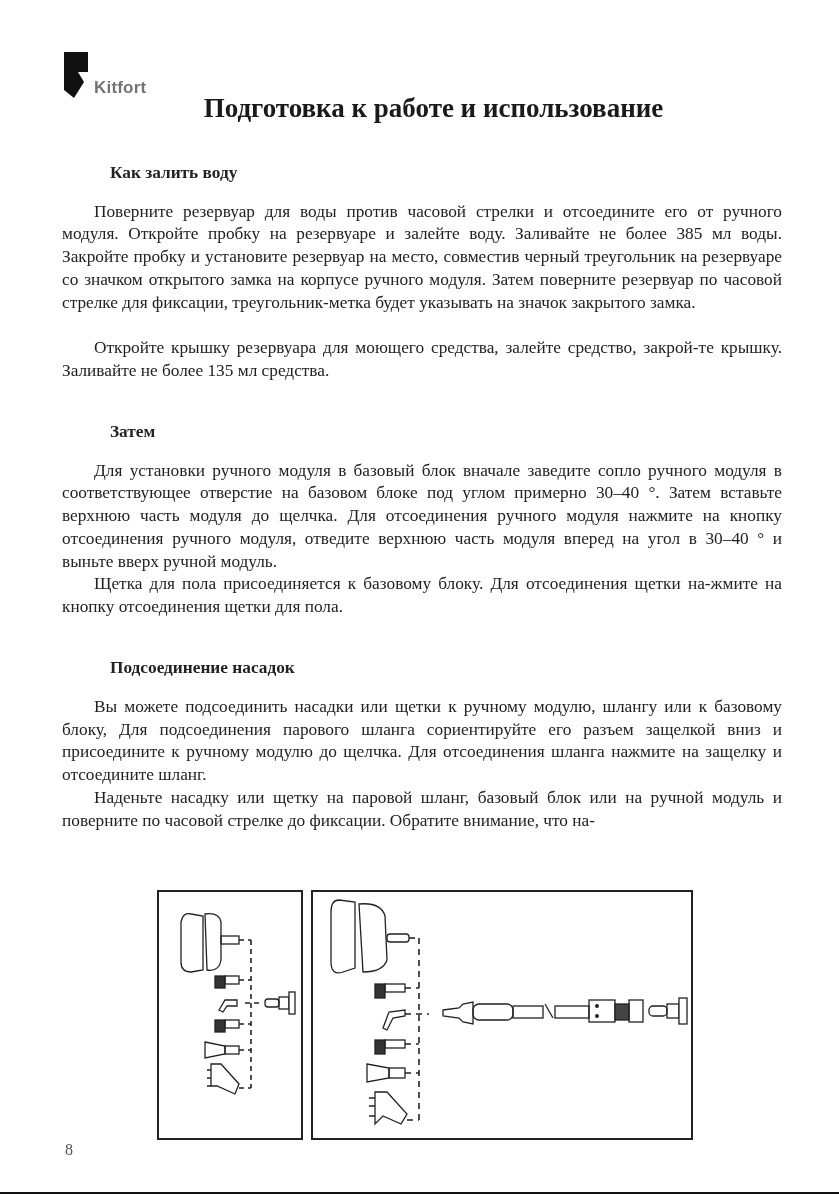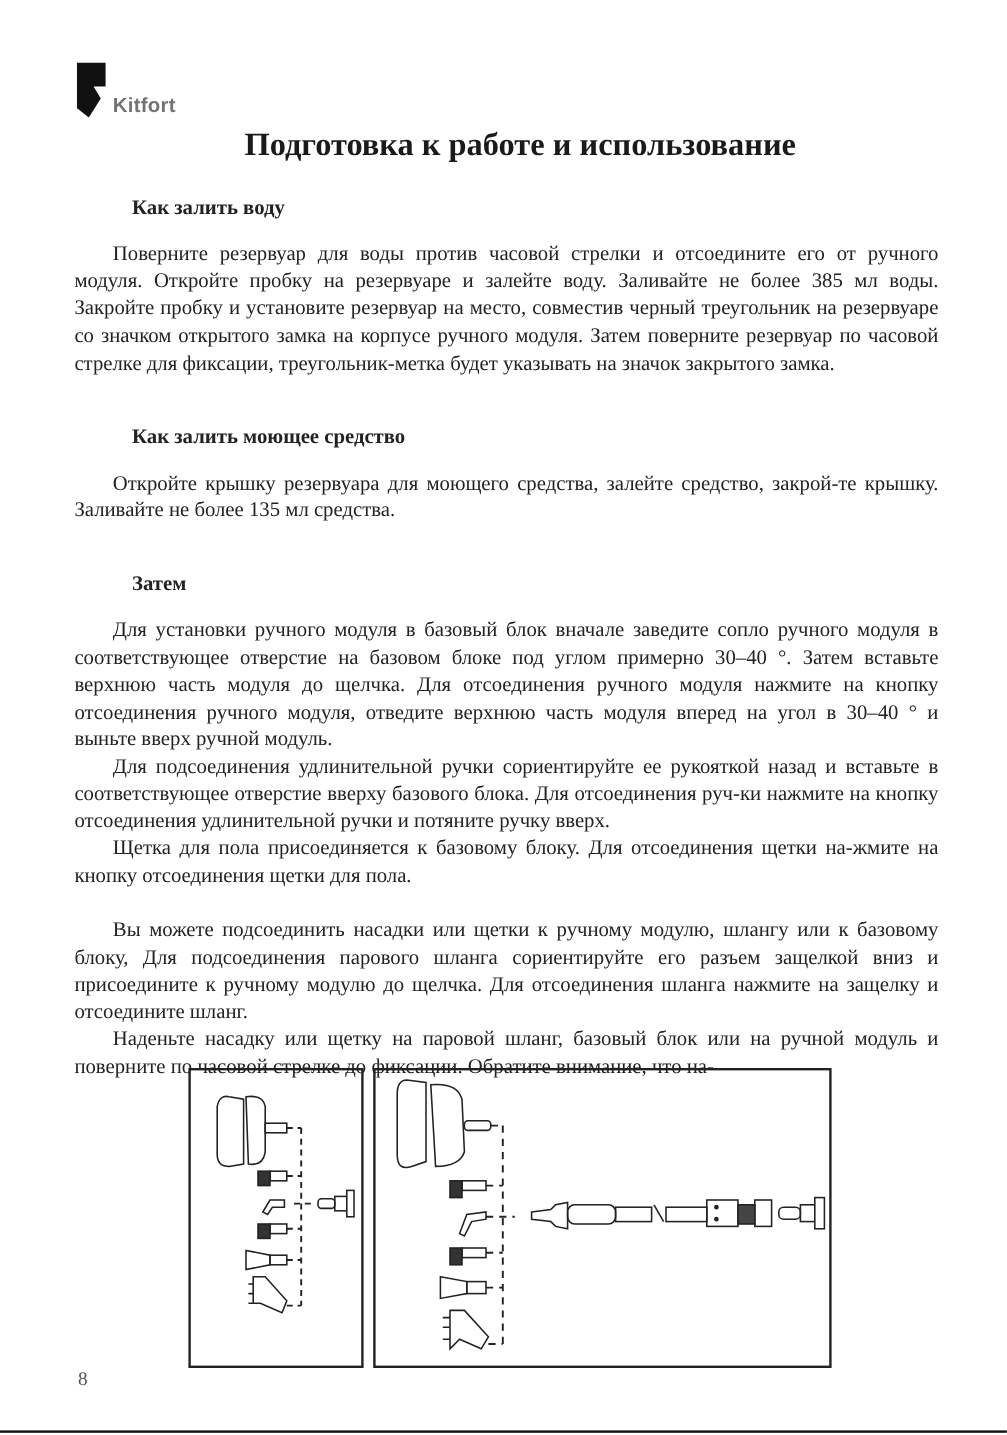--- a/index.html
+++ b/index.html
@@ -22,45 +22,44 @@
 </head>
 <body>
 
 <div class="logo">
   <svg class="logo-mark" width="28" height="50" viewBox="0 0 28 50">
     <path d="M0 0 H24 V20 H14 L20 30 L10 46 L0 38 Z" fill="#111"></path>
   </svg>
   <span class="logo-text">Kitfort</span>
 </div>
 
-<h1 class="title" style="margin:12px;">Подготовка к работе и использование</h1>
+<h1 class="title" style="margin:0;">Подготовка к работе и использование</h1>
 
 <div class="content">
 
   <div>
     <p class="sec-h">Как залить воду</p>
     <p class="para">Поверните резервуар для воды против часовой стрелки и отсоедините его от ручного модуля. Откройте пробку на резервуаре и залейте воду. Заливайте не более 385 мл воды. Закройте пробку и установите резервуар на место, совместив черный треугольник на резервуаре со значком открытого замка на корпусе ручного модуля. Затем поверните резервуар по часовой стрелке для фиксации, треугольник-метка будет указывать на значок закрытого замка.</p>
   </div>
   <div class="gap"></div>
 
   <div>
-    <p class="sec-h">Как залить моющее средство</p>
     <p class="para">Откройте крышку резервуара для моющего средства, залейте средство, закрой-те крышку. Заливайте не более 135 мл средства.</p>
   </div>
   <div class="gap"></div>
 
   <div>
     <p class="sec-h">Затем</p>
     <p class="para">Для установки ручного модуля в базовый блок вначале заведите сопло ручного модуля в соответствующее отверстие на базовом блоке под углом примерно 30–40 °. Затем вставьте верхнюю часть модуля до щелчка. Для отсоединения ручного модуля нажмите на кнопку отсоединения ручного модуля, отведите верхнюю часть модуля вперед на угол в 30–40 ° и выньте вверх ручной модуль.</p>
-    <p class="para">Для подсоединения удлинительной ручки сориентируйте ее рукояткой назад и вставьте в соответствующее отверстие вверху базового блока. Для отсоединения руч-ки нажмите на кнопку отсоединения удлинительной ручки и потяните ручку вверх.</p>
     <p class="para">Щетка для пола присоединяется к базовому блоку. Для отсоединения щетки на-жмите на кнопку отсоединения щетки для пола.</p>
   </div>
   <div class="gap"></div>
 
   <div>
+    <p class="sec-h">Подсоединение насадок</p>
     <p class="para">Вы можете подсоединить насадки или щетки к ручному модулю, шлангу или к базовому блоку, Для подсоединения парового шланга сориентируйте его разъем защелкой вниз и присоедините к ручному модулю до щелчка. Для отсоединения шланга нажмите на защелку и отсоедините шланг.</p>
     <p class="para">Наденьте насадку или щетку на паровой шланг, базовый блок или на ручной модуль и поверните по часовой стрелке до фиксации. Обратите внимание, что на-</p>
   </div>
 </div>
 
 <div class="figure fig-left">
   <svg width="142" height="246" viewBox="0 0 142 246">
     <g fill="none" stroke="#222" stroke-width="1.3">
 
       <path d="M32 22 Q24 20 22 30 L22 70 Q22 80 32 80 L44 78 L44 24 Z"></path>

